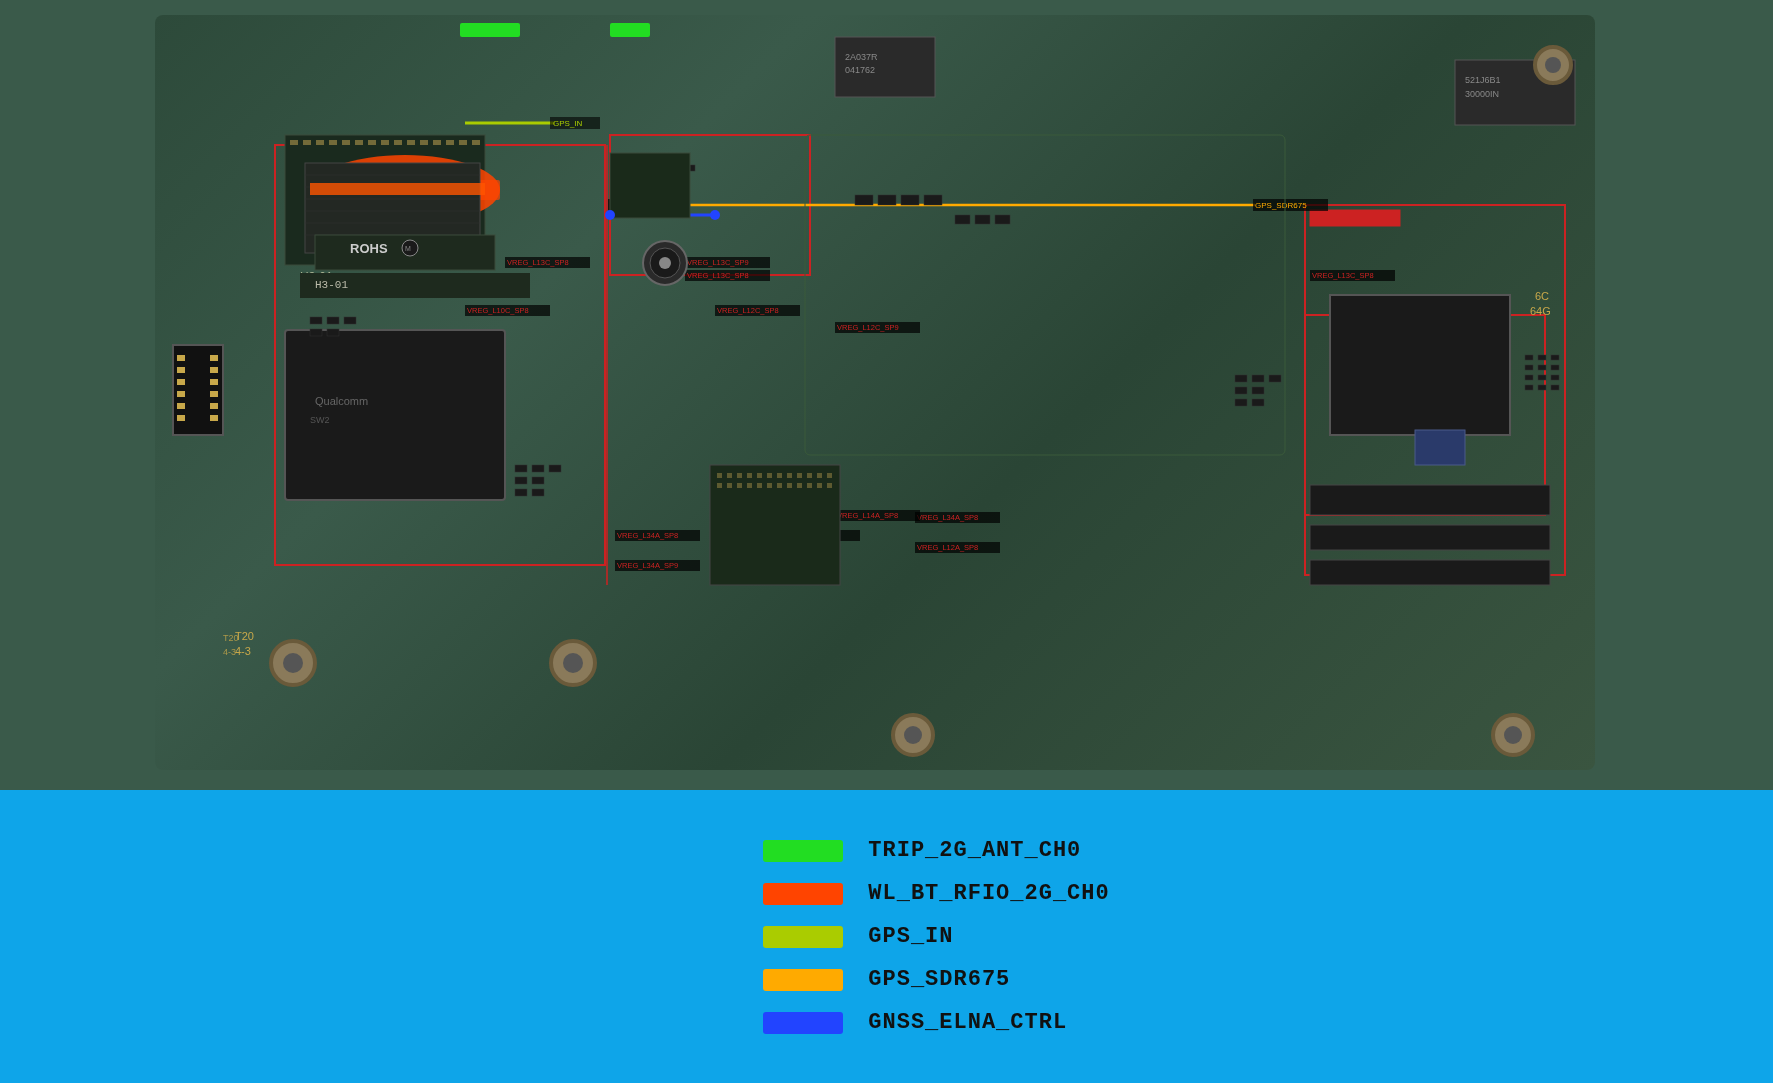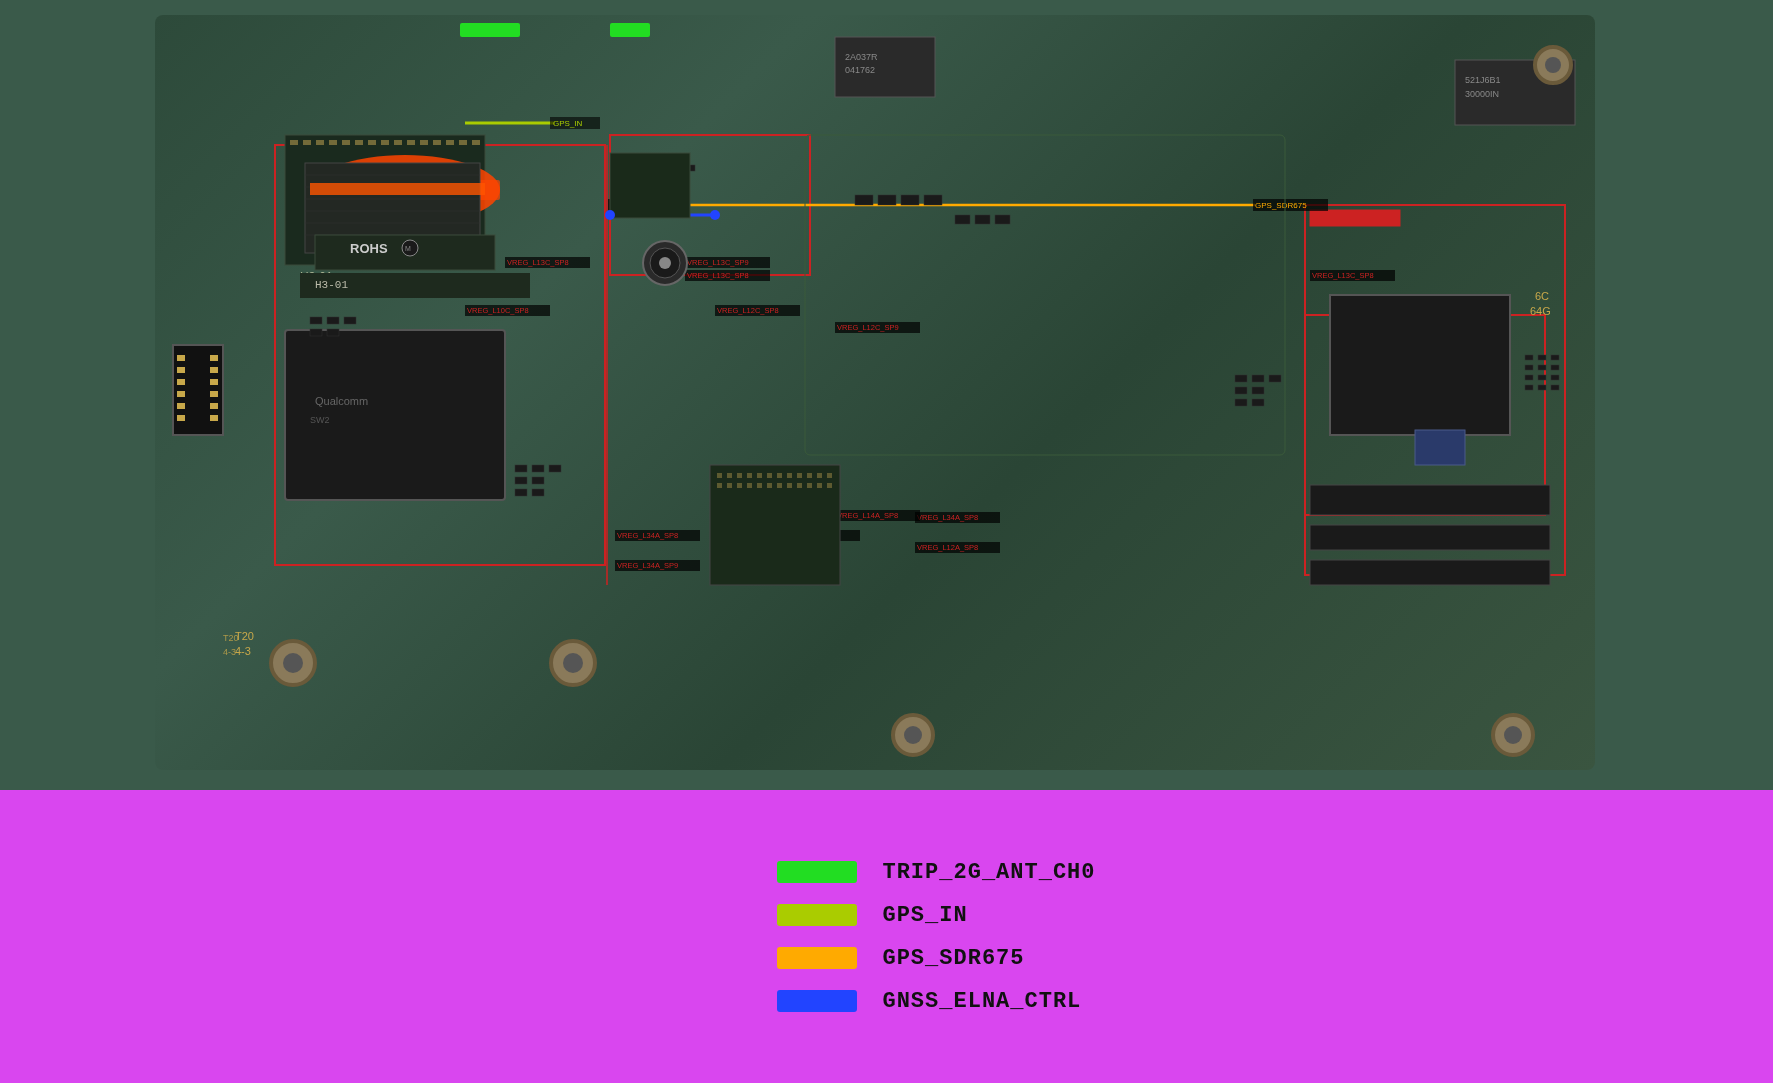--- a/index.html
+++ b/index.html
@@ -58,21 +58,21 @@
       font-family: Arial, sans-serif;
       z-index: 4;
     }
     
     .legend-container {
       width: 1773px;
       height: 293px;
       display: flex;
       align-items: center;
       justify-content: center;
-      background: #d946ef;
+      background: #0ea5e9;
       padding: 25px;
     }
     .legend-inner {
       display: flex;
       flex-direction: column;
       gap: 18px;
       margin-left: 100px;
     }
     .legend-item {
       display: flex;
@@ -388,20 +388,24 @@
   </div>
 
   <div class="legend-container">
     <div class="legend-inner">
 
       <div class="legend-item">
         <div class="legend-swatch" style="background:#22dd22;"></div>
         <span class="legend-text">TRIP_2G_ANT_CH0</span>
       </div>
 
+      <div class="legend-item">
+        <div class="legend-swatch" style="background:#ff4400;"></div>
+        <span class="legend-text">WL_BT_RFIO_2G_CH0</span>
+      </div>
 
       <div class="legend-item">
         <div class="legend-swatch" style="background:#aacc00;"></div>
         <span class="legend-text">GPS_IN</span>
       </div>
 
       <div class="legend-item">
         <div class="legend-swatch" style="background:#ffaa00;"></div>
         <span class="legend-text">GPS_SDR675</span>
       </div>

